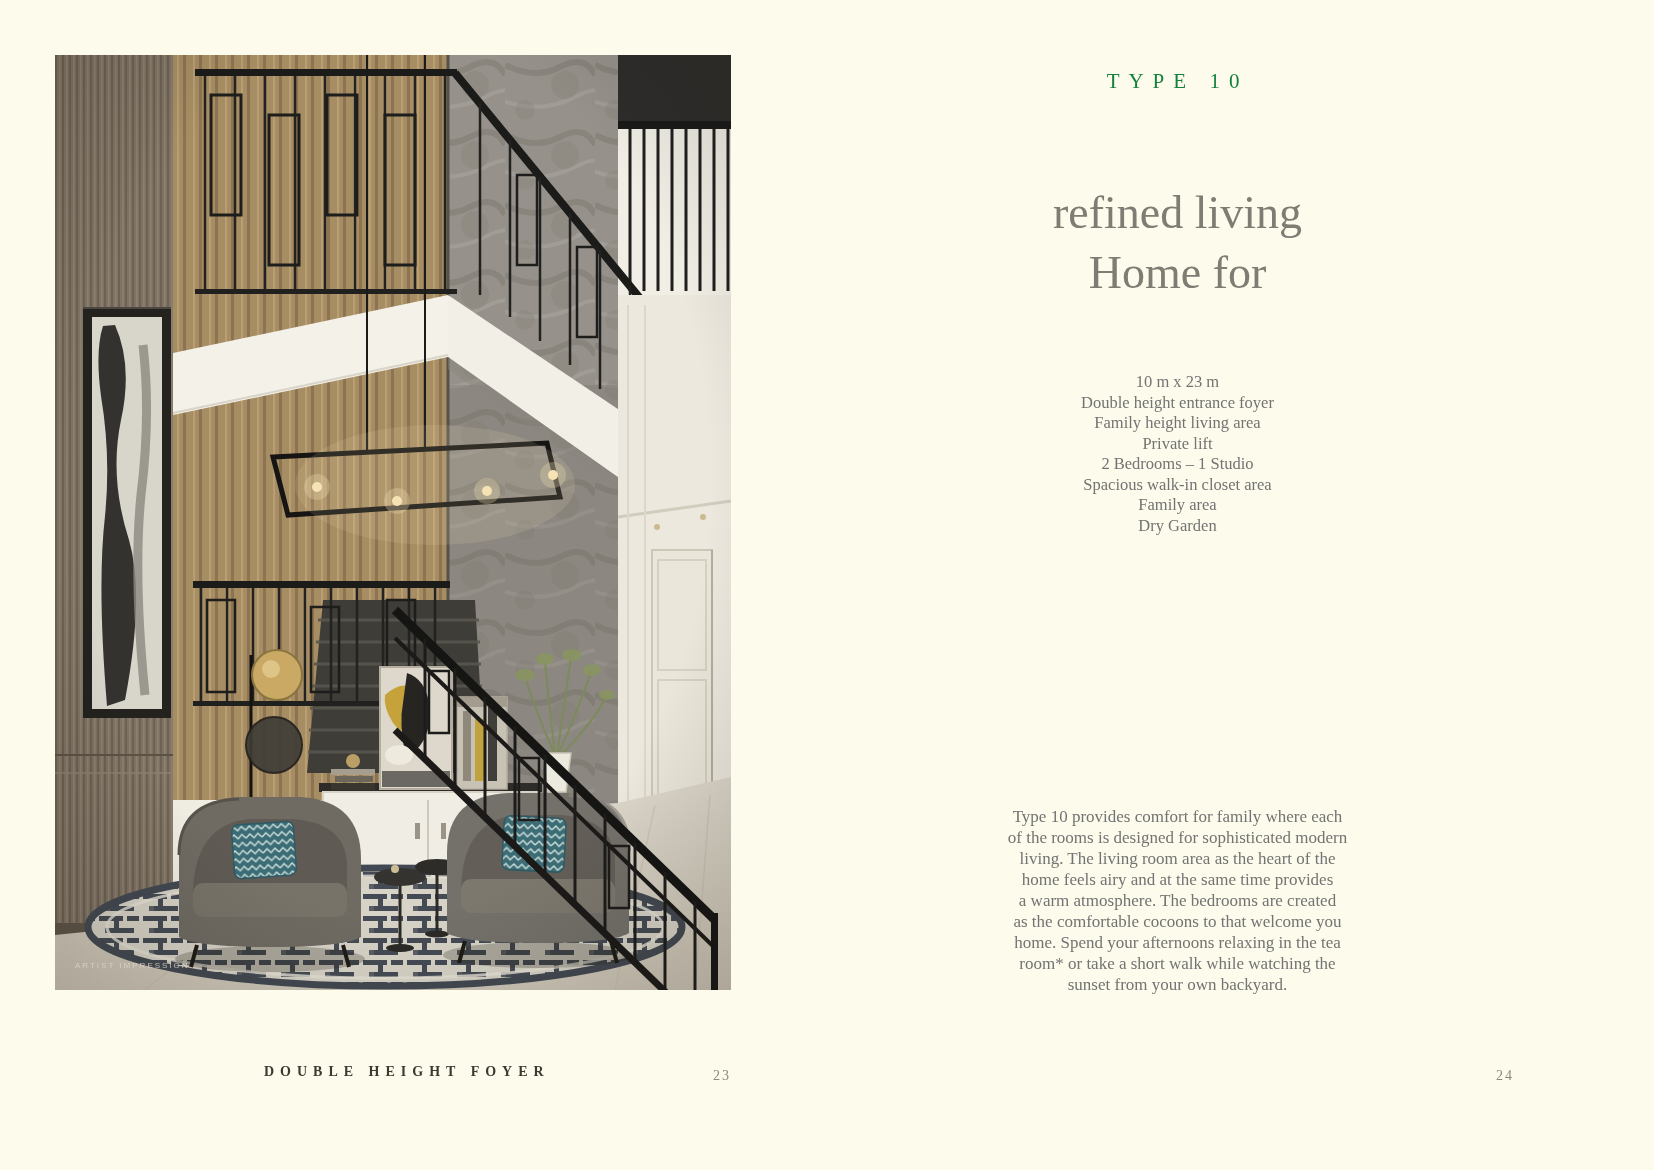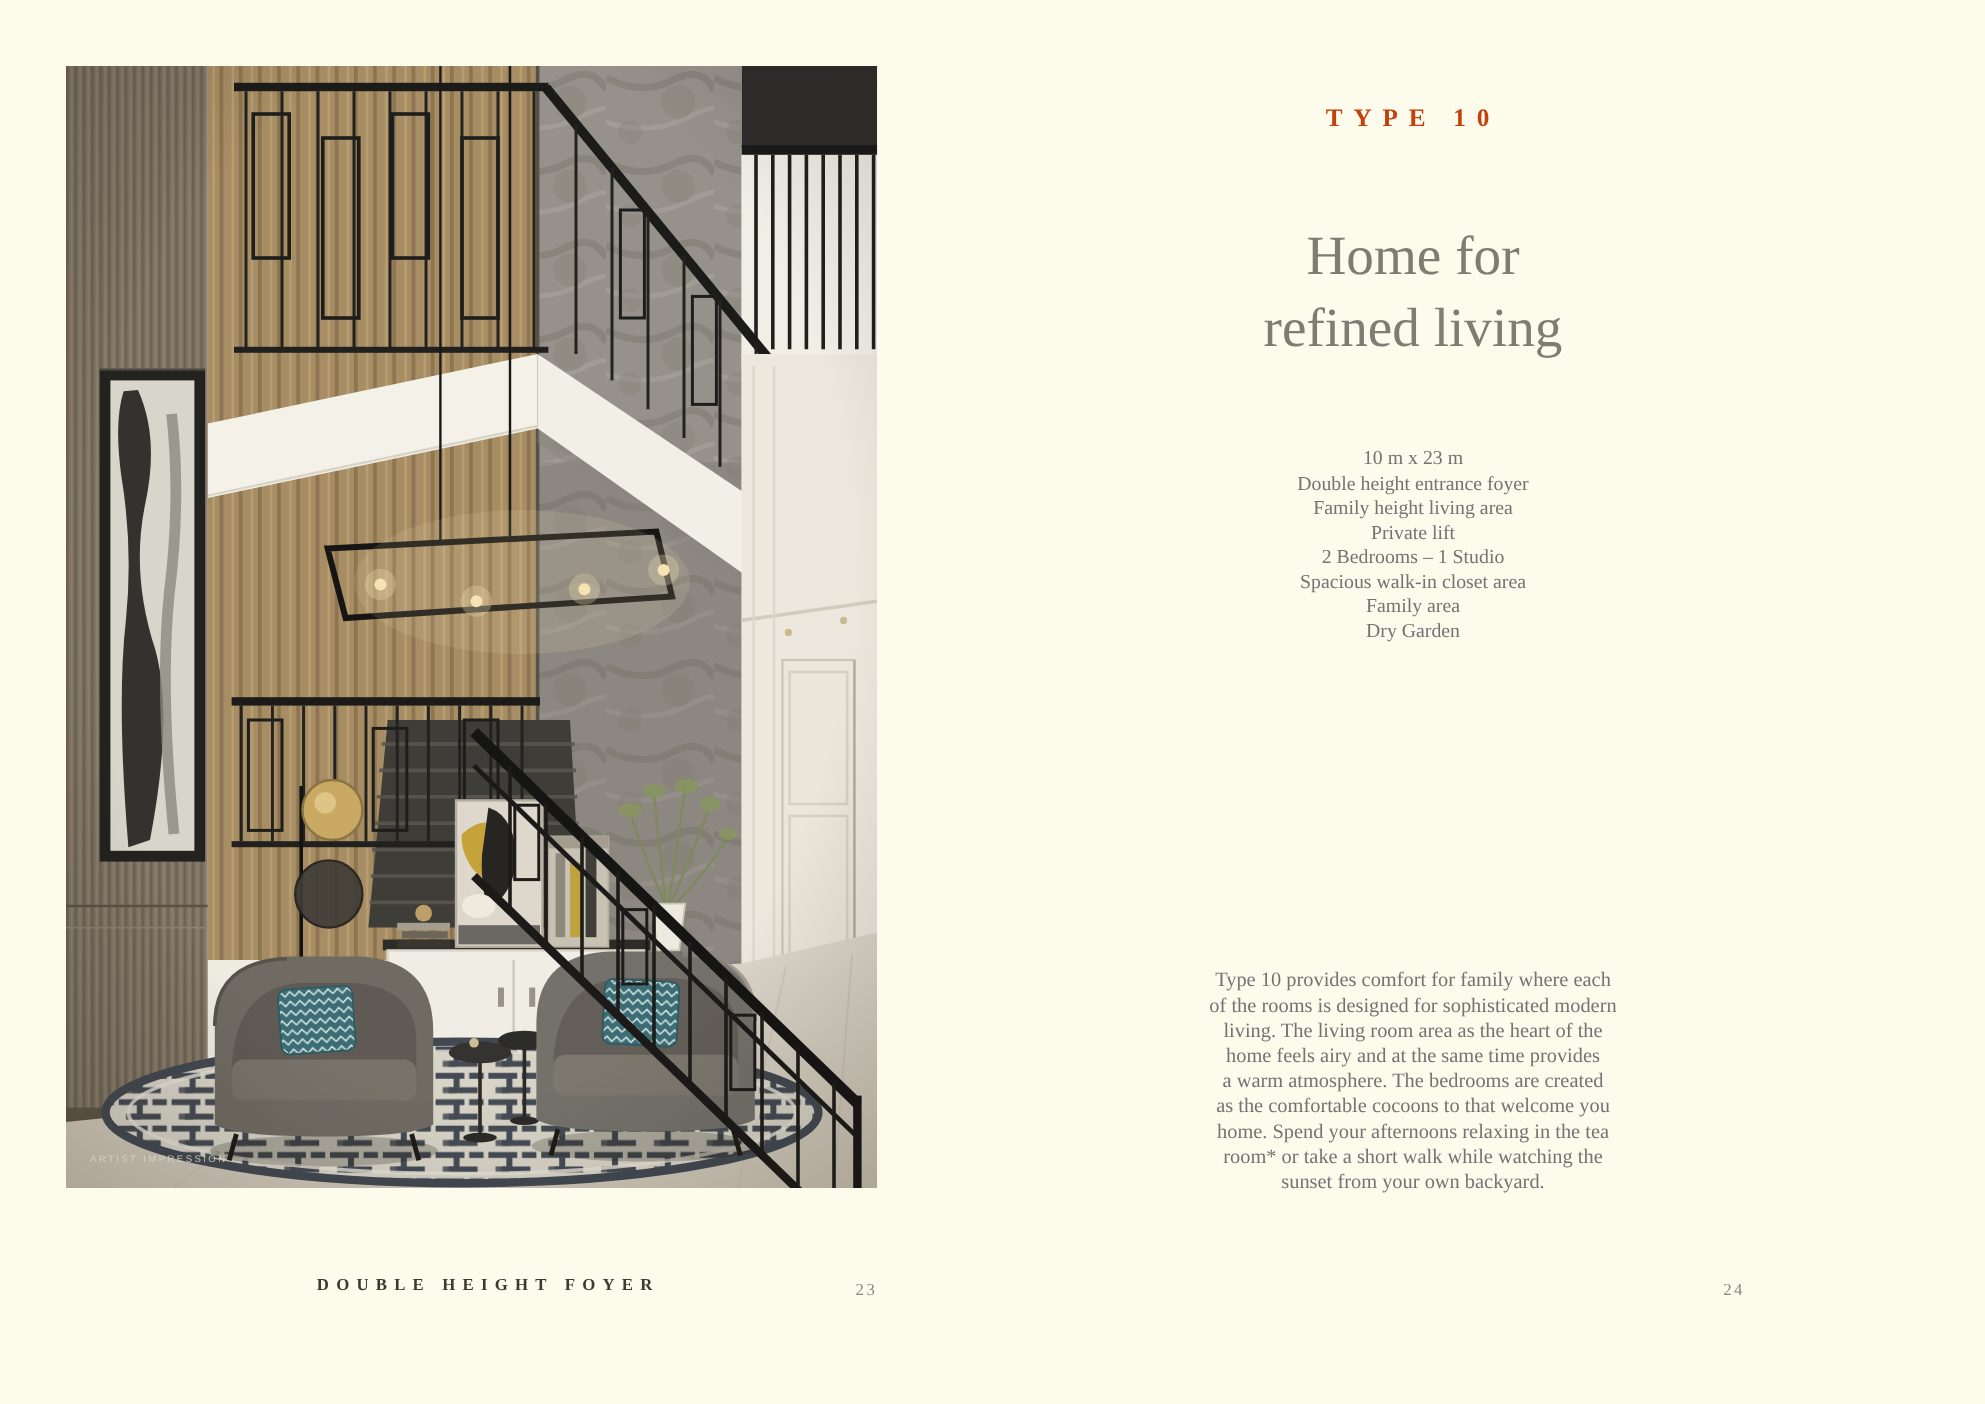--- a/index.html
+++ b/index.html
@@ -18,22 +18,22 @@
   .photo-caption {
     position:absolute; left:20px; bottom:20px;
     font-family:"Liberation Sans", sans-serif;
     font-size:8px; letter-spacing:2px; color:#d9d4c6; opacity:.85;
   }
   .right-col {
     position:absolute; left:955px; top:0; width:445px; height:1170px;
     text-align:center; color:#8e8c80;
   }
   .eyebrow {
-    position:absolute; top:86px; width:100%;
-    font-size:21px; letter-spacing:9px; color:#c2410c;font-weight:bold;
+    position:absolute; top:69px; width:100%;
+    font-size:21px; letter-spacing:9px; color:#15803d;
   }
   .title {
     position:absolute; top:183px; width:100%;
     font-size:46px; line-height:60px; color:#7e7c73; font-weight:400;
   }
   .specs {
     position:absolute; top:372px; width:100%;
     font-size:16.5px; line-height:20.5px; color:#737373;
   }
   .para {
@@ -42,21 +42,21 @@
   }
   .footer-label {
     position:absolute; left:264px; top:1064px;
     font-size:14px; letter-spacing:6px; font-weight:700; color:#3b3932;font-family:Liberation Serif, serif;
   }
   .page-num {
     position:absolute; top:1068px;
     font-size:14px; letter-spacing:2px; color:#8b897d;
   }
   .page-num.left  { left:713px; }
-  .page-num.right { left:1436px; }
+  .page-num.right { left:1496px; }
 </style>
 </head>
 <body>
 
 <div class="photo">
   <svg viewBox="0 0 676 935">
     <defs>
       <pattern id="ribbed" width="7" height="7" patternUnits="userSpaceOnUse">
         <rect width="7" height="7" fill="#7f7363"></rect>
         <rect width="2" height="7" fill="#6d6253"></rect>
@@ -343,22 +343,22 @@
     </g>
 
     <rect x="0" y="0" width="676" height="935" fill="url(#vig)"></rect>
   </svg>
   <span class="photo-caption">ARTIST IMPRESSION</span>
 </div>
 
 <div class="right-col">
   <div class="eyebrow">TYPE 10</div>
   <div class="title">
+    <div>refined living</div>
     <div>Home for</div>
-    <div>refined living</div>
   </div>
   <div class="specs">
     <div>10 m x 23 m</div>
     <div>Double height entrance foyer</div>
     <div>Family height living area</div>
     <div>Private lift</div>
     <div>2 Bedrooms – 1 Studio</div>
     <div>Spacious walk-in closet area</div>
     <div>Family area</div>
     <div>Dry Garden</div>

